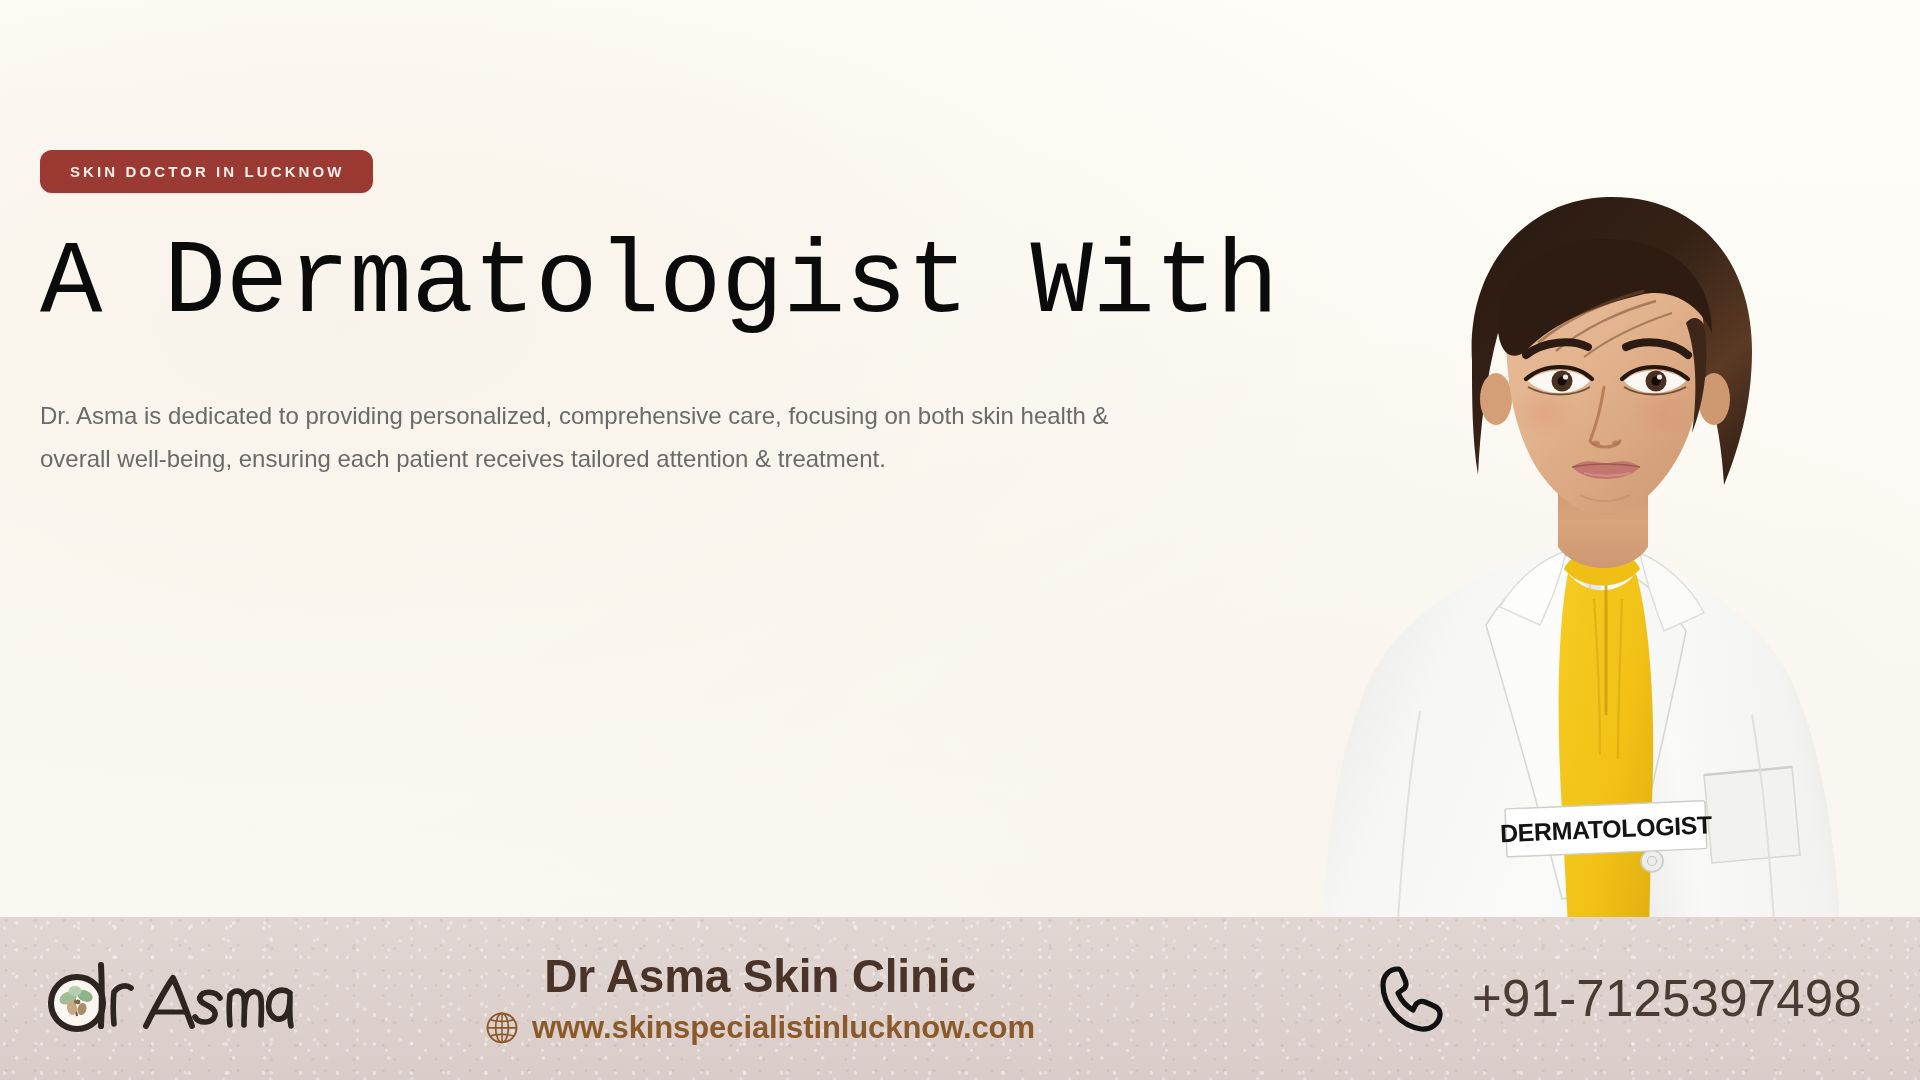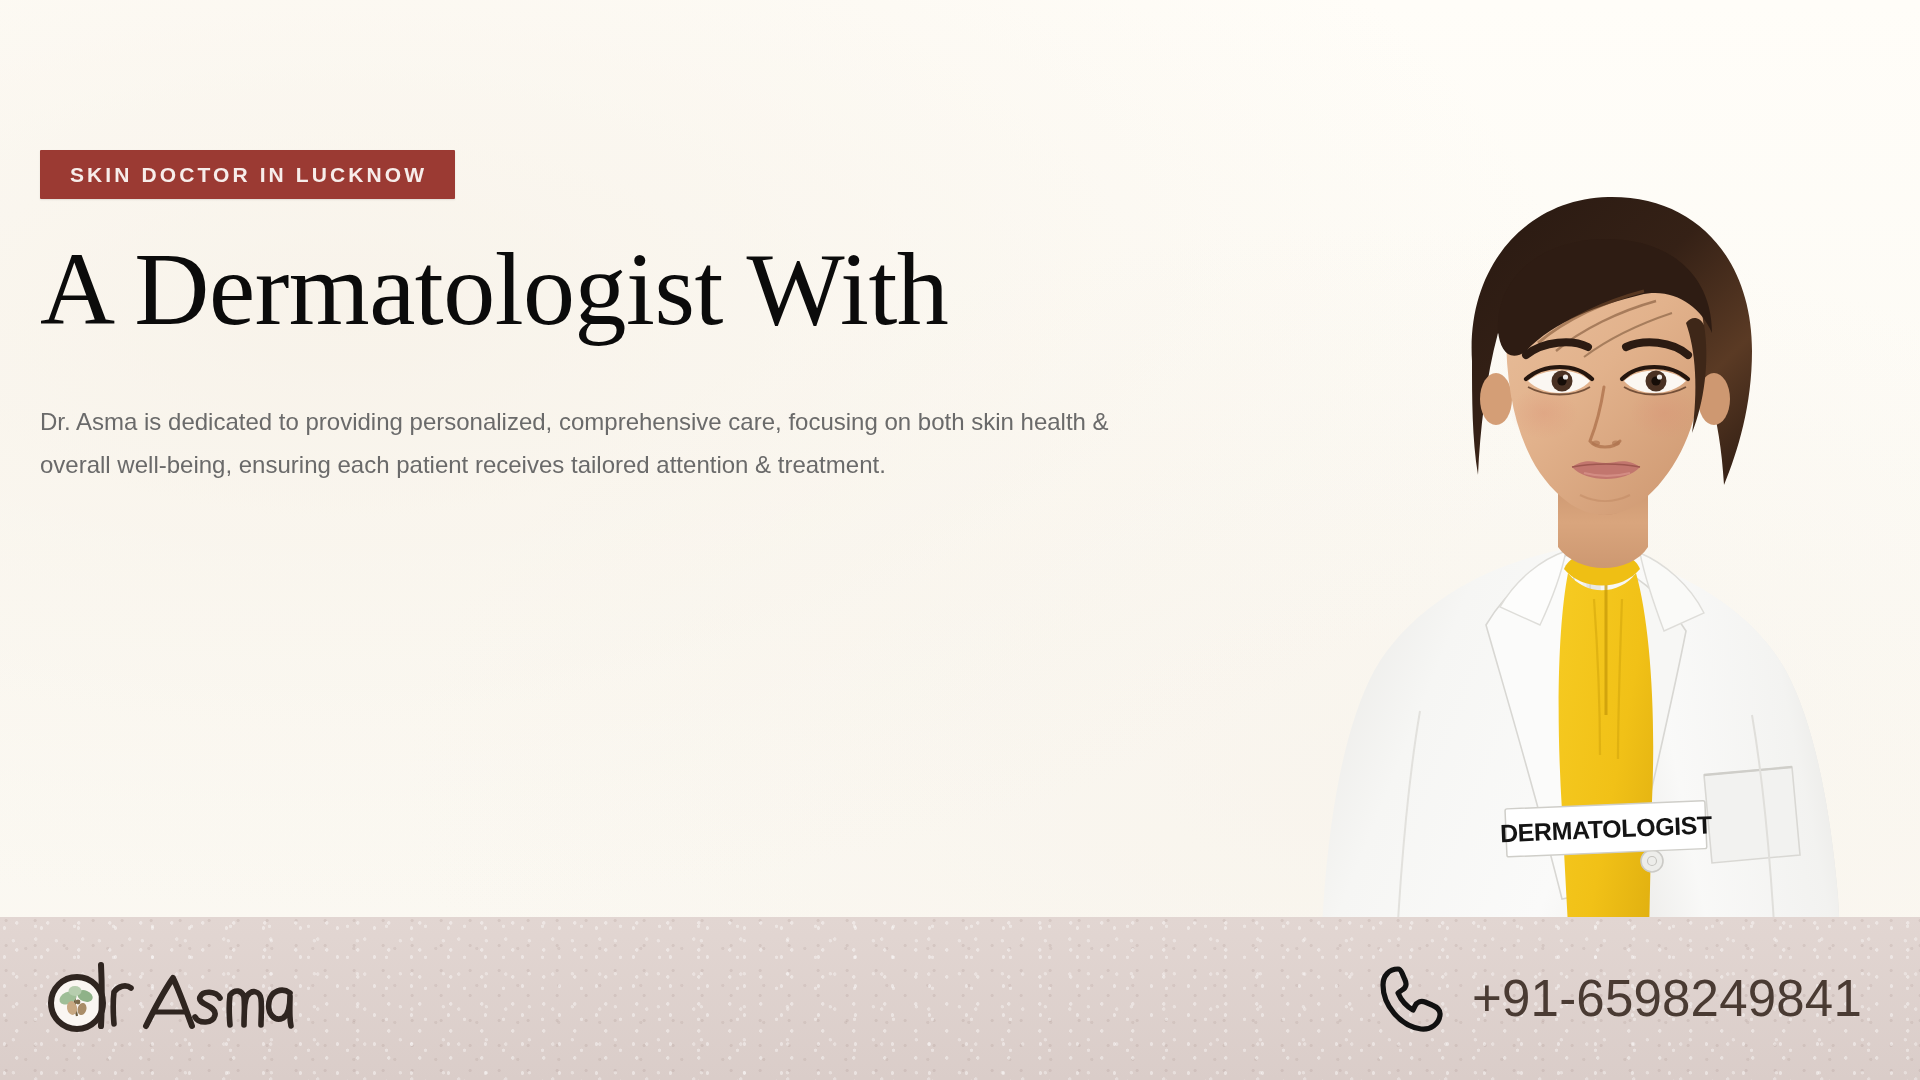--- a/index.html
+++ b/index.html
@@ -32,32 +32,32 @@
     position:absolute;
     left:40px; top:150px;
     width:1090px;
     z-index:5;
   }
 
   .eyebrow-badge{
     display:inline-block;
     background:#9B3A33;
     color:#F7EDEA;
-    font-size:21px;
+    font-size:15px;
     font-weight:700;
     letter-spacing:3.1px;
     padding:14px 28px 14px 30px;
-    border-radius:1px;
+    border-radius:12px;
     line-height:1;
     box-shadow:0 1px 2px rgba(0,0,0,.10);
   }
 
   .hero-title{
     margin-top:32px;
-    font-family:Liberation Serif, serif;
+    font-family:Liberation Mono, monospace;
     font-size:104px;
     font-weight:400;
     line-height:1.12;
     letter-spacing:-0.5px;
     color:#0B0B0B;
     max-width:1060px;
   }
   .hero-title .line{ display:block; white-space:nowrap; }
 
   .hero-desc{
@@ -396,36 +396,53 @@
         <path d="M188 69 C 187 58, 187 47, 188 39
                  C 193 33, 200 34, 202 41 C 203 50, 202 60, 202 69
                  C 202 58, 202 46, 205 40 C 210 33, 218 35, 219 43
                  C 220 52, 219 61, 219 69" stroke="#2F2520" stroke-width="5.6" stroke-linecap="round" stroke-linejoin="round" fill="none"></path>
 
         <path d="M248 37 C 240 31, 229 35, 227 46 C 225 58, 233 66, 241 62 C 246 59, 248 50, 248 40
                  C 248 50, 247 61, 249 70" stroke="#2F2520" stroke-width="5.6" stroke-linecap="round" stroke-linejoin="round" fill="none"></path>
       </svg>
     </div>
 
+    <div class="footer-center">
+      <div class="clinic-name">Dr Asma Skin Clinic</div>
+
+      <div class="clinic-web-row">
+        <span class="globe-icon">
+          <svg width="34" height="34" viewBox="0 0 34 34" xmlns="http://www.w3.org/2000/svg" aria-hidden="true">
+            <circle cx="17" cy="17" r="14.5" fill="none" stroke="#8B5A2B" stroke-width="1.9"></circle>
+            <ellipse cx="17" cy="17" rx="6.4" ry="14.5" fill="none" stroke="#8B5A2B" stroke-width="1.7"></ellipse>
+            <line x1="2.5" y1="17" x2="31.5" y2="17" stroke="#8B5A2B" stroke-width="1.7"></line>
+            <path d="M5.4 8.6 C 9.6 11.1, 24.4 11.1, 28.6 8.6" fill="none" stroke="#8B5A2B" stroke-width="1.6"></path>
+            <path d="M5.4 25.4 C 9.6 22.9, 24.4 22.9, 28.6 25.4" fill="none" stroke="#8B5A2B" stroke-width="1.6"></path>
+            <line x1="17" y1="2.5" x2="17" y2="31.5" stroke="#8B5A2B" stroke-width="1.5"></line>
+          </svg>
+        </span>
+        <span class="clinic-web">www.skinspecialistinlucknow.com</span>
+      </div>
+    </div>
 
     <div class="footer-phone">
       <span class="phone-icon">
         <svg width="68" height="72" viewBox="0 0 68 72" xmlns="http://www.w3.org/2000/svg" aria-hidden="true">
           <path d="M20 6
                    C 11 6, 5 13, 5 22
                    C 5 42, 22 63, 43 66
                    C 53 67, 61 61, 62 52
                    C 62.6 47, 59 44, 54 42
                    L 47 39
                    C 43 37.5, 39 39, 37 43
                    L 35 47
                    C 28 43, 23 37, 20 30
                    L 24 27
                    C 28 25, 29 21, 27 17
                    L 24 10
                    C 23 7.6, 21.6 6, 20 6 Z" fill="none" stroke="#111111" stroke-width="5.2" stroke-linejoin="round" stroke-linecap="round"></path>
         </svg>
       </span>
-      <span class="phone-number">+91-6598249841</span>
+      <span class="phone-number">+91-7125397498</span>
     </div>
   </div>
 
 </div>
 
 </body></html>

